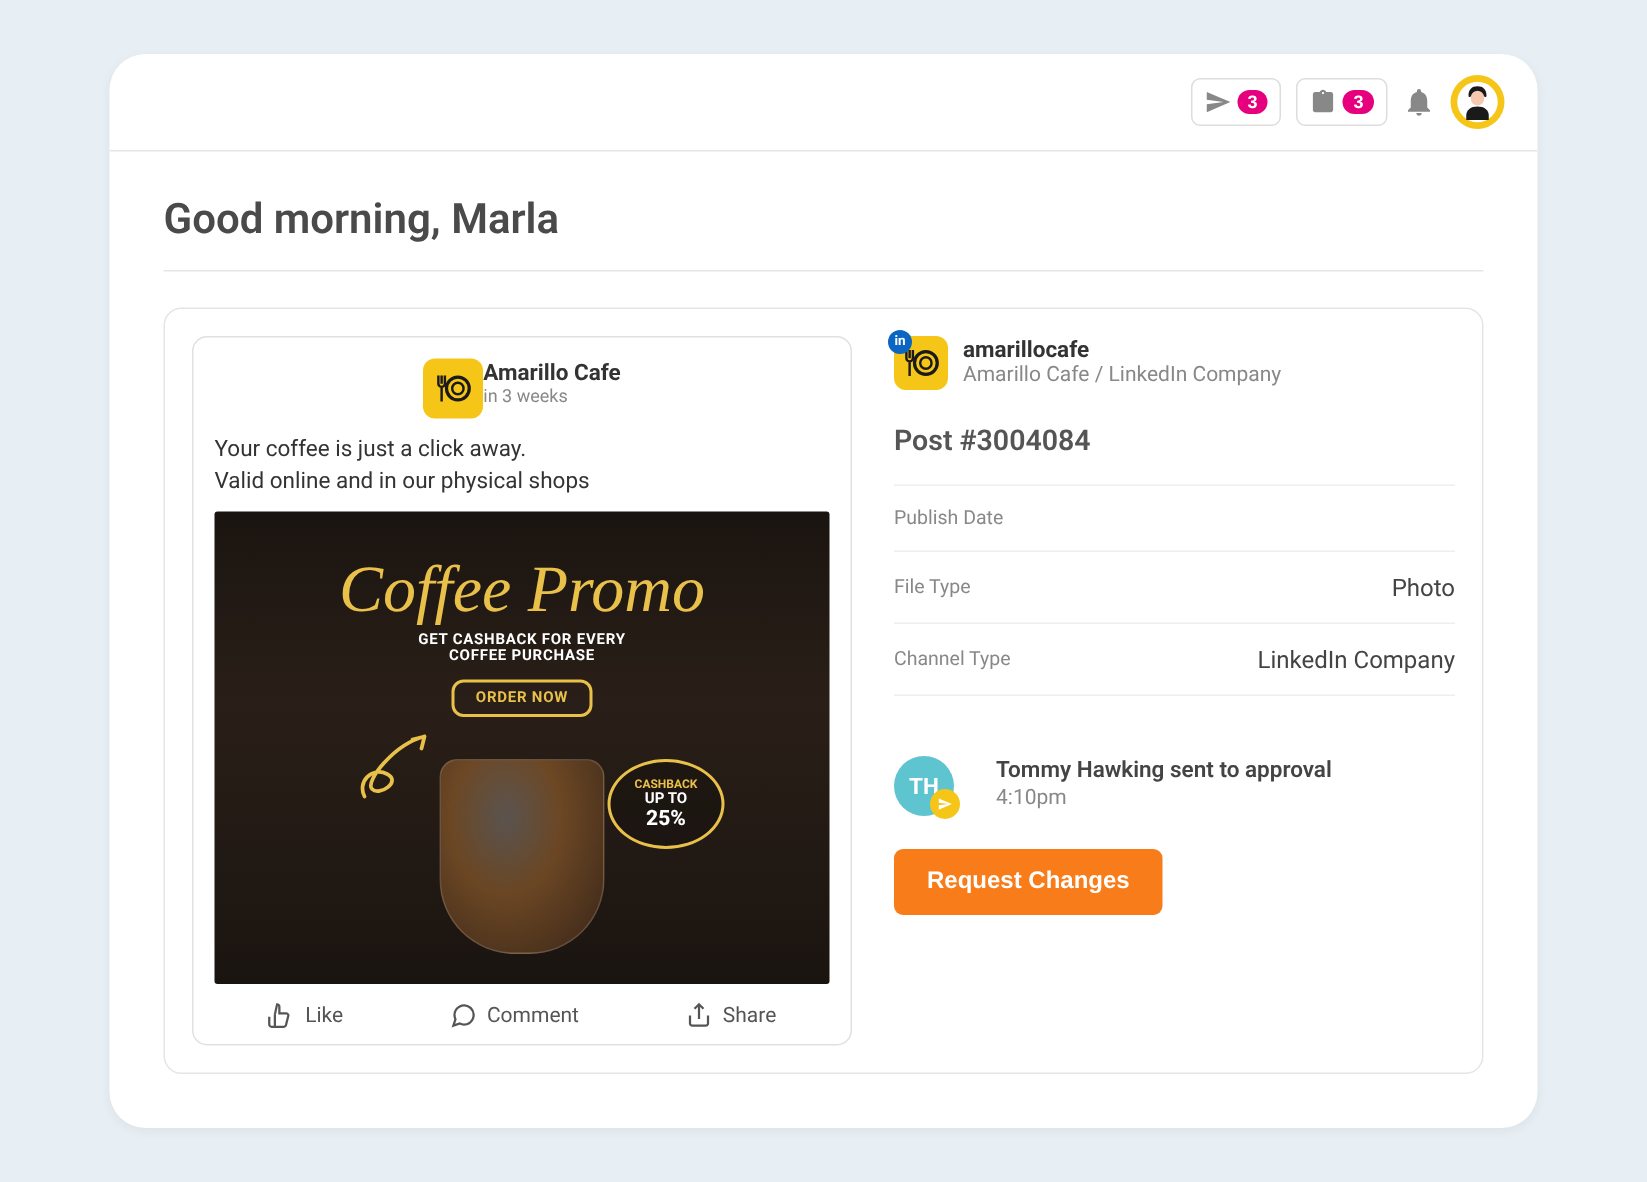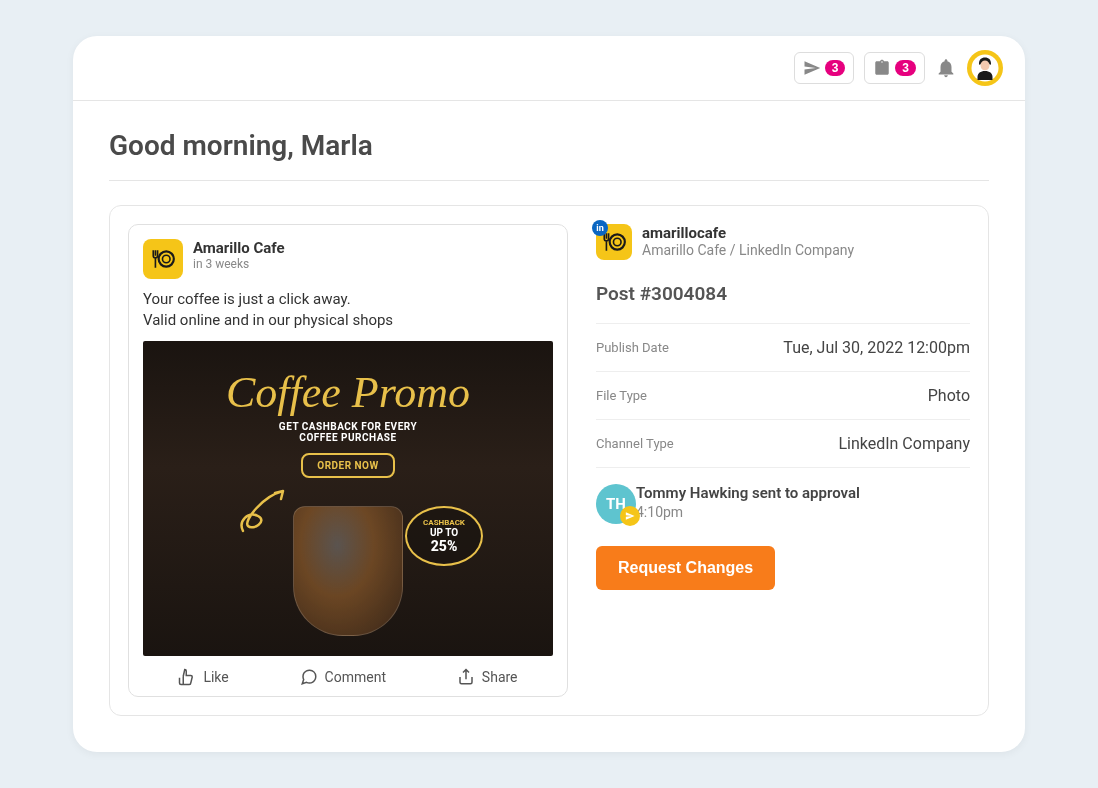--- a/index.html
+++ b/index.html
@@ -76,21 +76,21 @@
   padding: 18px;
   display: flex;
   gap: 28px;
 }
 .post-card {
   border: 1px solid #e0e0e0;
   border-radius: 10px;
   width: 440px;
   padding: 14px 14px 10px;
 }
-.post-head { display: flex; gap: 10px; margin-bottom: 10px; }
+.post-head { display: flex; margin-bottom: 10px; justify-content: center; }
 .brand-logo {
   width: 40px;
   height: 40px;
   border-radius: 8px;
   background: #f5c518;
   display: flex;
   align-items: center;
   justify-content: center;
 }
 .brand-logo svg { width: 26px; height: 26px; }
@@ -206,21 +206,21 @@
 .post-id { font-size: 19px; font-weight: 600; color: #555; margin-bottom: 18px; }
 .meta-row {
   display: flex;
   justify-content: space-between;
   align-items: center;
   padding: 14px 0;
   border-top: 1px solid #eee;
 }
 .meta-label { font-size: 13px; color: #888; }
 .meta-value { font-size: 16px; color: #444; }
-.activity { display: flex; gap: 0; margin-top: 16px; }
+.activity { display: flex; gap: 28px; margin-top: 40px; }
 .activity-avatar {
   position: relative;
   width: 40px;
   height: 40px;
   border-radius: 50%;
   background: #5ec4cf;
   color: #fff;
   font-weight: 700;
   display: flex;
   align-items: center;
@@ -380,21 +380,20 @@
           <div>
             <div class="channel-name">amarillocafe</div>
             <div class="channel-sub">Amarillo Cafe / LinkedIn Company</div>
           </div>
         </div>
 
         <div class="post-id">Post #3004084</div>
 
         <div class="meta-row">
           <span class="meta-label">Publish Date</span>
-          <span class="meta-value">Tue, Jul 30, 2022 12:00pm</span>
         </div>
         <div class="meta-row">
           <span class="meta-label">File Type</span>
           <span class="meta-value">Photo</span>
         </div>
         <div class="meta-row" style="border-bottom:1px solid #eee;">
           <span class="meta-label">Channel Type</span>
           <span class="meta-value">LinkedIn Company</span>
         </div>
 

